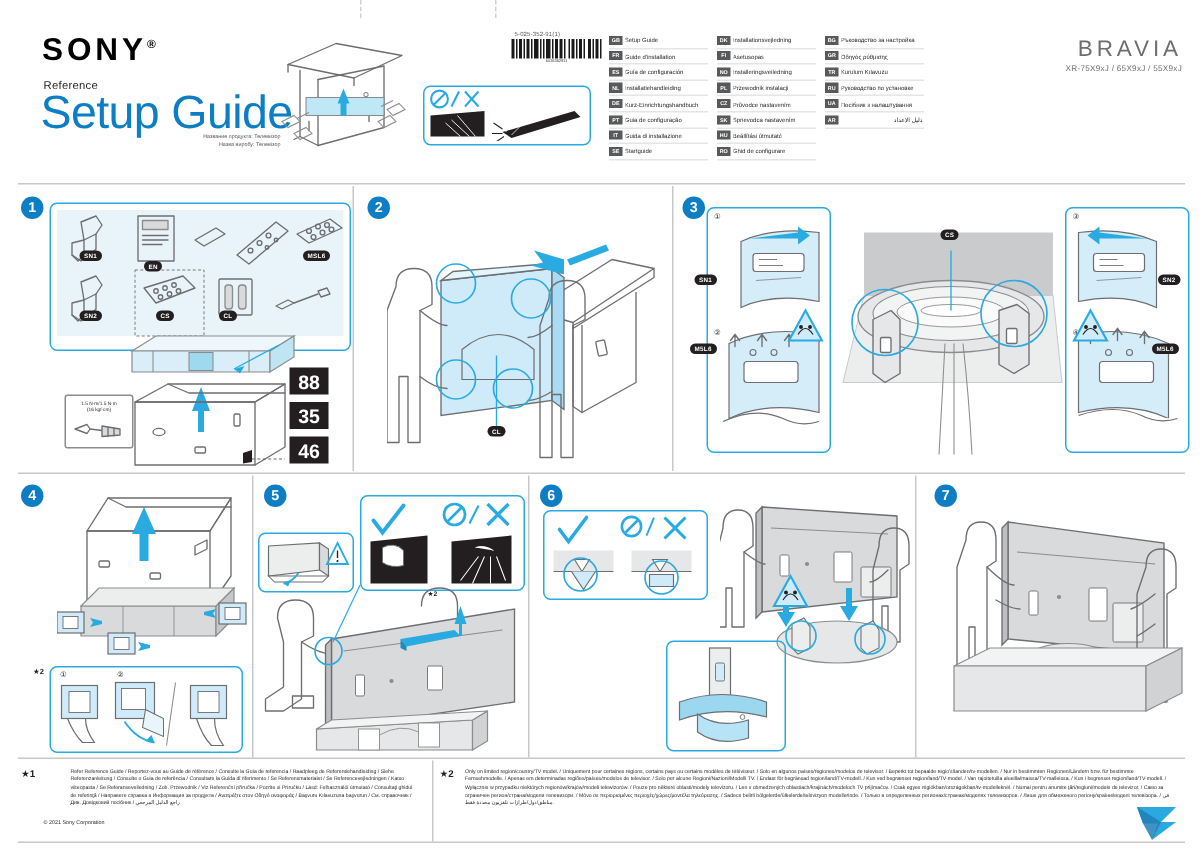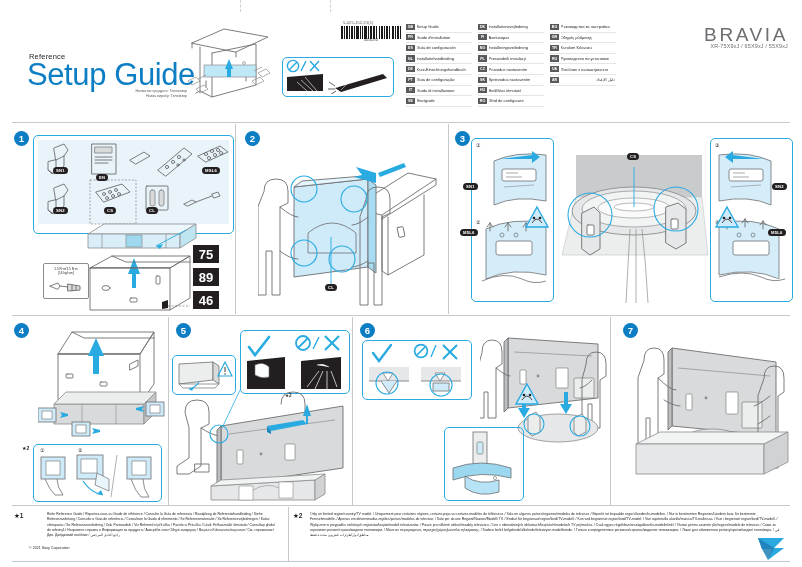--- a/index.html
+++ b/index.html
@@ -33,21 +33,21 @@
     position:absolute;left:92px;top:89px;width:95px;text-align:right;
     font-size:3.6px;line-height:5.2px;color:#58595b;
   }
   .scode{position:absolute;left:343px;top:20px;font-size:4px;color:#58595b;letter-spacing:.1px;}
   .barcode{position:absolute;left:341px;top:26px;width:60px;height:15px;}
   .barcode i{position:absolute;top:0;height:13px;background:#1a1a1a;}
   .barnum{position:absolute;left:341px;top:39px;width:60px;text-align:center;font-size:2.6px;color:#333;}
 
   .bravia{
     position:absolute;right:14px;top:24px;
-    font-size:19px;letter-spacing:2.6px;color:#6d6e71;
+    font-size:15px;letter-spacing:2.6px;color:#6d6e71;
   }
   .bravia-models{
     position:absolute;right:14px;top:43px;font-size:5.4px;color:#6d6e71;letter-spacing:.2px;
   }
 
   
   .lang-grid{position:absolute;left:406px;top:22px;display:flex;gap:6px;}
   .lang-col{display:flex;flex-direction:column;gap:0;width:66px;}
   .lang-row{display:flex;align-items:center;height:9.6px;border-bottom:.5px solid #e4e5e6;}
   .lang-code{
@@ -104,20 +104,23 @@
   .fn{position:absolute;font-size:3.45px;line-height:5.3px;color:#231f20;}
   .fnstar{position:absolute;font-size:6.5px;font-weight:bold;color:#231f20;}
   .copyright{position:absolute;left:29px;top:546px;font-size:3.6px;color:#231f20;}
   .rtlline{direction:rtl;text-align:right;}
 </style>
 </head>
 <body>
 
 <div class="page">
 
+  <div class="sony">
+    <span>SONY</span><span class="reg">®</span>
+  </div>
   <div class="television">Reference</div>
   <div class="setup-title">Setup Guide</div>
   <div class="title-sub">
     <div>Название продукта: Телевизор</div>
     <div>Назва виробу: Телевізор</div>
   </div>
 
   <div class="scode">5-025-352-91(1)</div>
   <div class="barcode">
     <i style="left:0;width:1.6px"></i>
@@ -422,22 +425,22 @@
       <path d="M84 84 L90 82 L90 90 L84 91 Z" fill="#231f20" stroke="none"></path>
     </g>
     <line x1="90" y1="88" x2="112" y2="88" stroke="#58595b" stroke-width=".6" stroke-dasharray="2 1.6"></line>
   </svg>
 
   <svg style="position:absolute;left:130px;top:228px;" width="60" height="24" viewBox="0 0 60 24">
     <path d="M56 2 L26 18" stroke="#29abe2" stroke-width=".9" fill="none"></path>
     <path d="M26 18 L33 16 L30 21 Z" fill="#29abe2"></path>
   </svg>
 
-  <div class="sizebox" style="left:193px;top:245px;">75</div>
-  <div class="sizebox" style="left:193px;top:268px;">89</div>
+  <div class="sizebox" style="left:193px;top:245px;">88</div>
+  <div class="sizebox" style="left:193px;top:268px;">35</div>
   <div class="sizebox" style="left:193px;top:291px;">46</div>
 
   <div class="torque" style="left:43px;top:263px;">
     <span>
       <b style="font-weight:normal">1.5 N·m/1.5 N·m</b><br>
       <b style="font-weight:normal">{16 kgf·cm}</b>
     </span>
     <svg style="position:absolute;left:4px;top:14px;" width="36" height="18" viewBox="0 0 36 18">
       <g class="ill">
         <path d="M2 8 L10 5 L12 8 L10 11 Z"></path>

